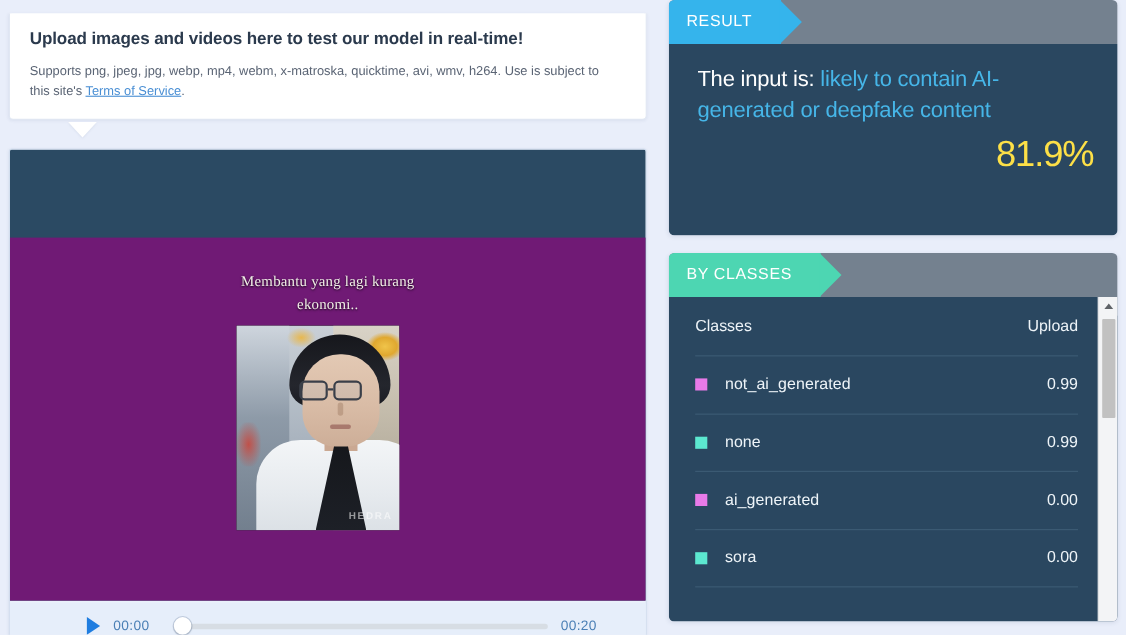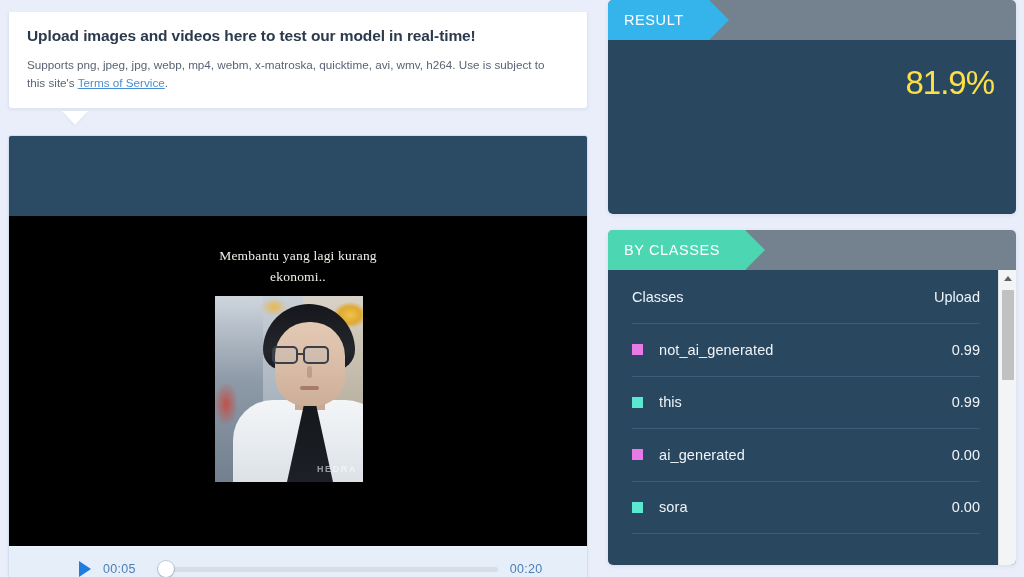--- a/index.html
+++ b/index.html
@@ -78,21 +78,21 @@
   .player-stage {
     position:absolute;
     left:0; top:0;
     width:578px; height:410px;
     background:#2b4a63;
   }
   .video-frame {
     position:absolute;
     left:0; top:80px;
     width:578px; height:330px;
-    background:#000000;
+    background:#701a75;
     overflow:hidden;
   }
   .video-caption {
     position:absolute;
     left:0; right:0; top:30px;
     text-align:center;
     font-family:"Liberation Serif", serif;
     font-size:13.5px;
     color:#f2efe8;
     line-height:1.55;
@@ -406,39 +406,42 @@
             <div class="vid-glass-bridge"></div>
             <div class="vid-nose"></div>
             <div class="vid-mouth"></div>
             <div class="vid-watermark">HEDRA</div>
           </div>
         </div>
       </div>
 
       <div class="player-controls">
         <div class="play-btn"></div>
-        <div class="time-cur">00:05</div>
+        <div class="time-cur">00:00</div>
         <div class="seek-wrap">
           <div class="seek-track"></div>
           <div class="seek-handle" style="left: calc(0% + 0px);"></div>
         </div>
         <div class="time-dur">00:20</div>
       </div>
     </div>
   </div>
 
   <div class="right-col">
 
     <div class="panel" id="result-panel">
       <div class="panel-header">
         <div class="tag tag-result">
           <span class="tag-text">RESULT</span>
         </div>
       </div>
       <div class="panel-body result-body">
+        <div class="result-line"><span>The input is:</span>
+          <span class="result-verdict">likely to contain AI-generated or deepfake content</span>
+        </div>
         <div class="result-pct">81.9%</div>
       </div>
     </div>
 
     <div class="panel" id="classes-panel">
       <div class="panel-header">
         <div class="tag tag-classes">
           <span class="tag-text">BY CLASSES</span>
         </div>
       </div>
@@ -449,21 +452,21 @@
             <div class="c-score">Upload</div>
           </div>
           <div id="class-rows">
               <div class="class-row">
                 <span class="swatch" style="background: rgb(232, 122, 232);"></span>
                 <span class="c-name">not_ai_generated</span>
                 <span class="c-score">0.99</span>
               </div>
               <div class="class-row">
                 <span class="swatch" style="background: rgb(92, 232, 208);"></span>
-                <span class="c-name">this</span>
+                <span class="c-name">none</span>
                 <span class="c-score">0.99</span>
               </div>
               <div class="class-row">
                 <span class="swatch" style="background: rgb(232, 122, 232);"></span>
                 <span class="c-name">ai_generated</span>
                 <span class="c-score">0.00</span>
               </div>
               <div class="class-row">
                 <span class="swatch" style="background: rgb(92, 232, 208);"></span>
                 <span class="c-name">sora</span>

